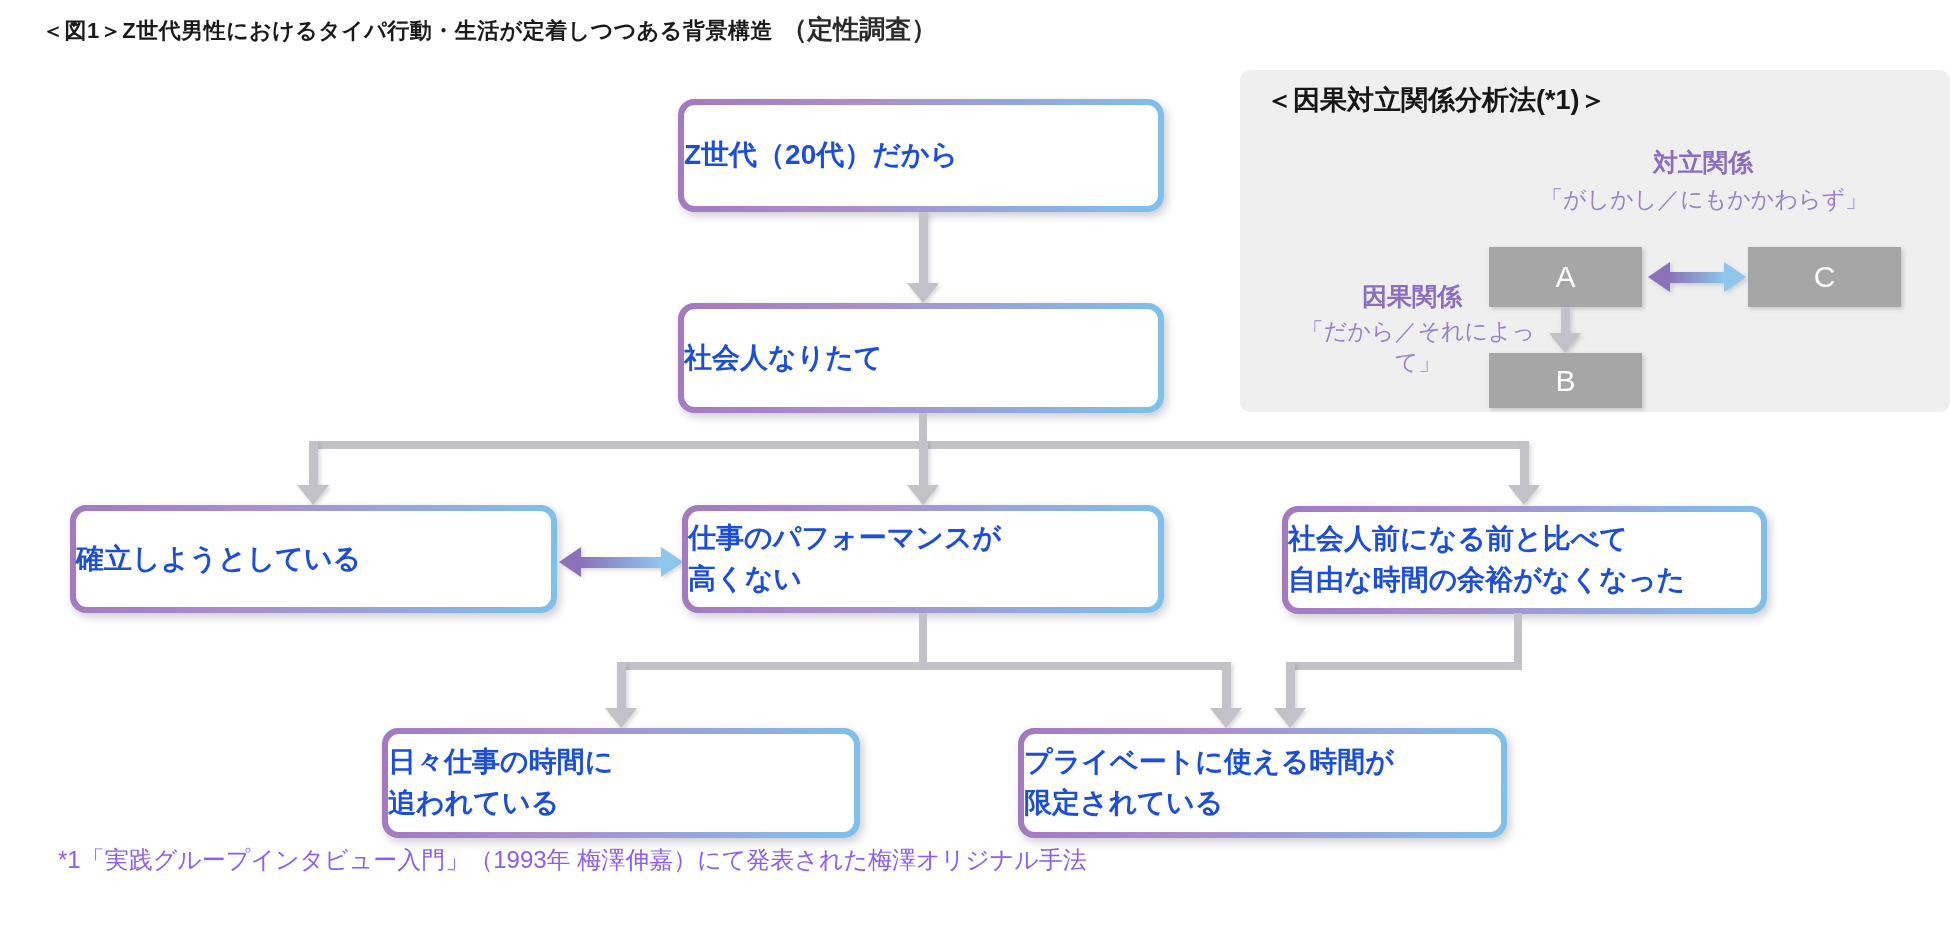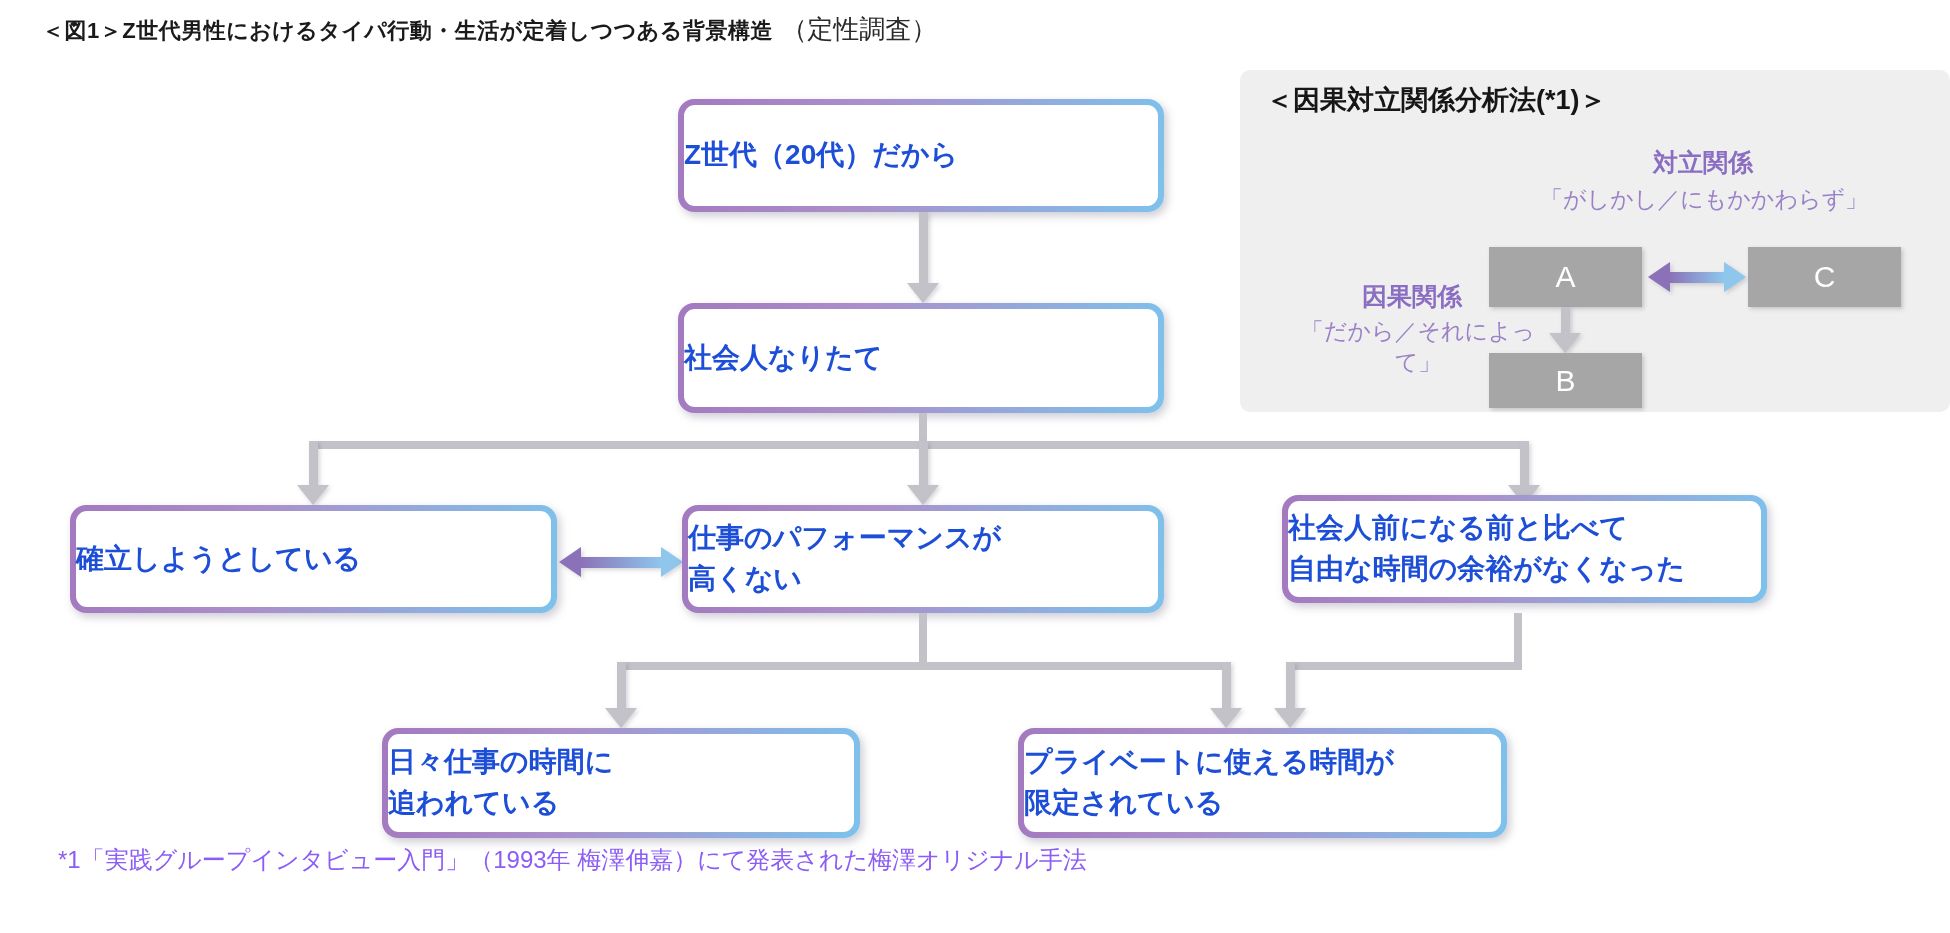--- a/index.html
+++ b/index.html
@@ -3,21 +3,21 @@
 <meta charset="utf-8">
 <style>
   html,body{margin:0;padding:0;}
   body{
     width:1950px;height:933px;position:relative;background:#ffffff;
     font-family:"Liberation Sans","DejaVu Sans",sans-serif;overflow:hidden;
   }
   
   .fig-title{position:absolute;left:42px;top:12px;white-space:nowrap;}
   .fig-title .main{font-size:22px;font-weight:bold;color:#1a1a1a;letter-spacing:0.5px;}
-  .fig-title .suffix{font-size:26px;font-weight:400;color:#2b2b2b;margin-left:4px;}
+  .fig-title .suffix{font-size:26px;font-weight:700;color:#2b2b2b;margin-left:4px;}
   
   .gbox{
     position:absolute;border-radius:16px;padding:6px;
     background:linear-gradient(98deg,#a379bf 0%,#ab8fca 38%,#7dc2ec 100%);
     box-shadow:3px 4px 9px rgba(110,110,135,.35);
   }
   .gbox-inner{
     width:100%;height:100%;background:#ffffff;border-radius:11px;
     display:flex;flex-direction:column;align-items:flex-start;justify-content:center;
     color:#1d4ed8;font-weight:bold;font-size:28px;line-height:1.45;text-align:center;
@@ -131,21 +131,21 @@
     <div class="headR"></div>
 </div>
 
 <div class="gbox" style="left:682px;top:505px;width:470px;height:96px;">
   <div class="gbox-inner">
     <span>仕事のパフォーマンスが</span>
     <span>高くない</span>
   </div>
 </div>
 
-<div class="gbox" style="left:1282px;top:495px;width:473px;height:96px;">
+<div class="gbox" style="left:1282px;top:506px;width:473px;height:96px;">
   <div class="gbox-inner">
     <span>社会人前になる前と比べて</span>
     <span>自由な時間の余裕がなくなった</span>
   </div>
 </div>
 
 <div class="gline" style="left:919px;top:613px;width:8px;height:55px;"></div>
 <div class="gline" style="left:617px;top:662px;width:613px;height:8px;"></div>
 <div class="varrow" style="left:605px;top:662px;height:66px;">
   <div class="shaft"></div>

